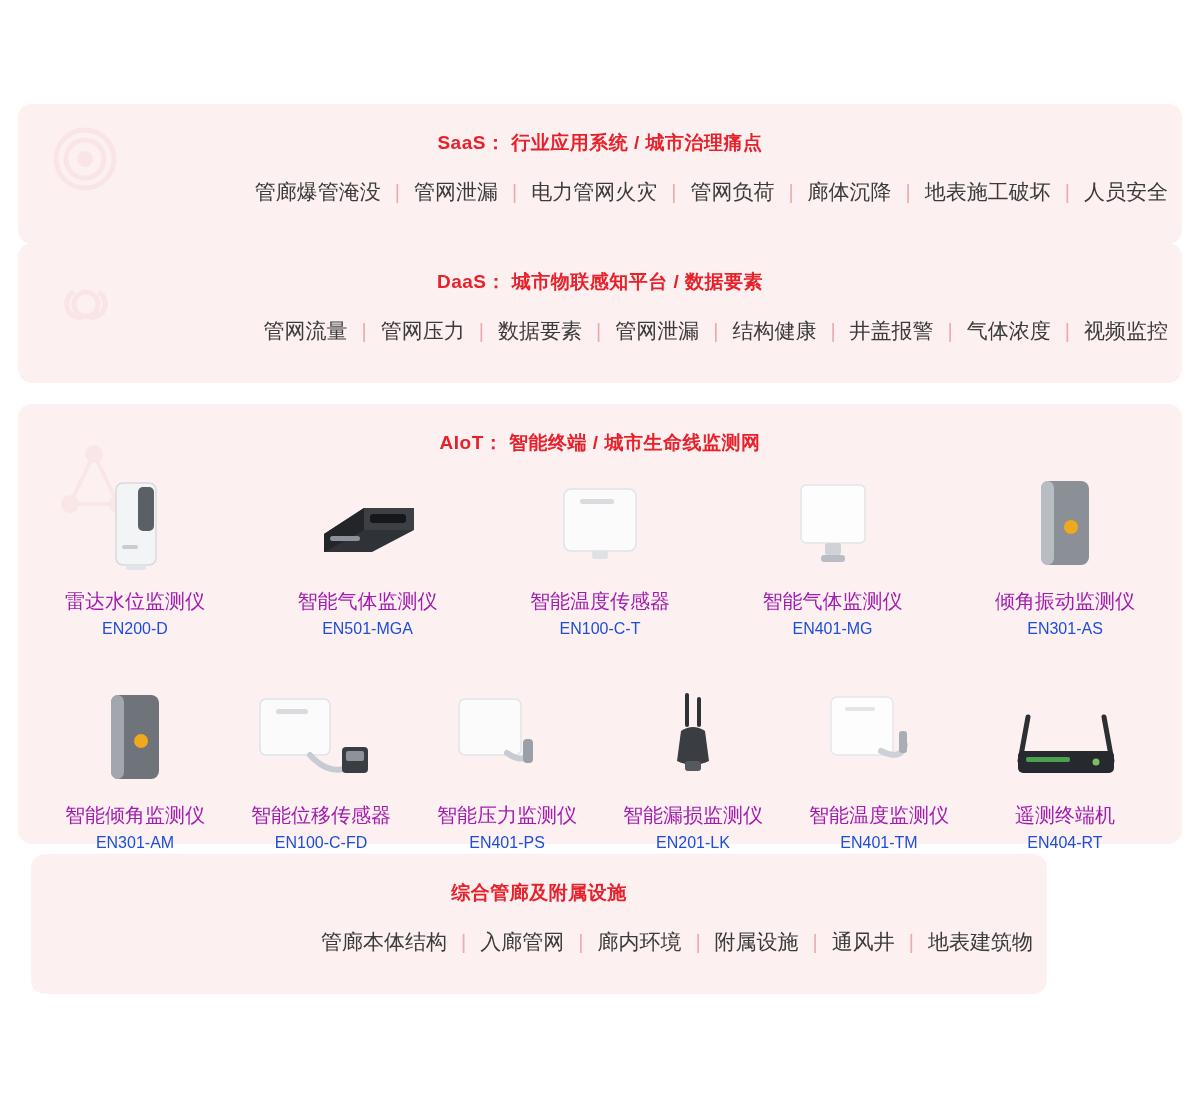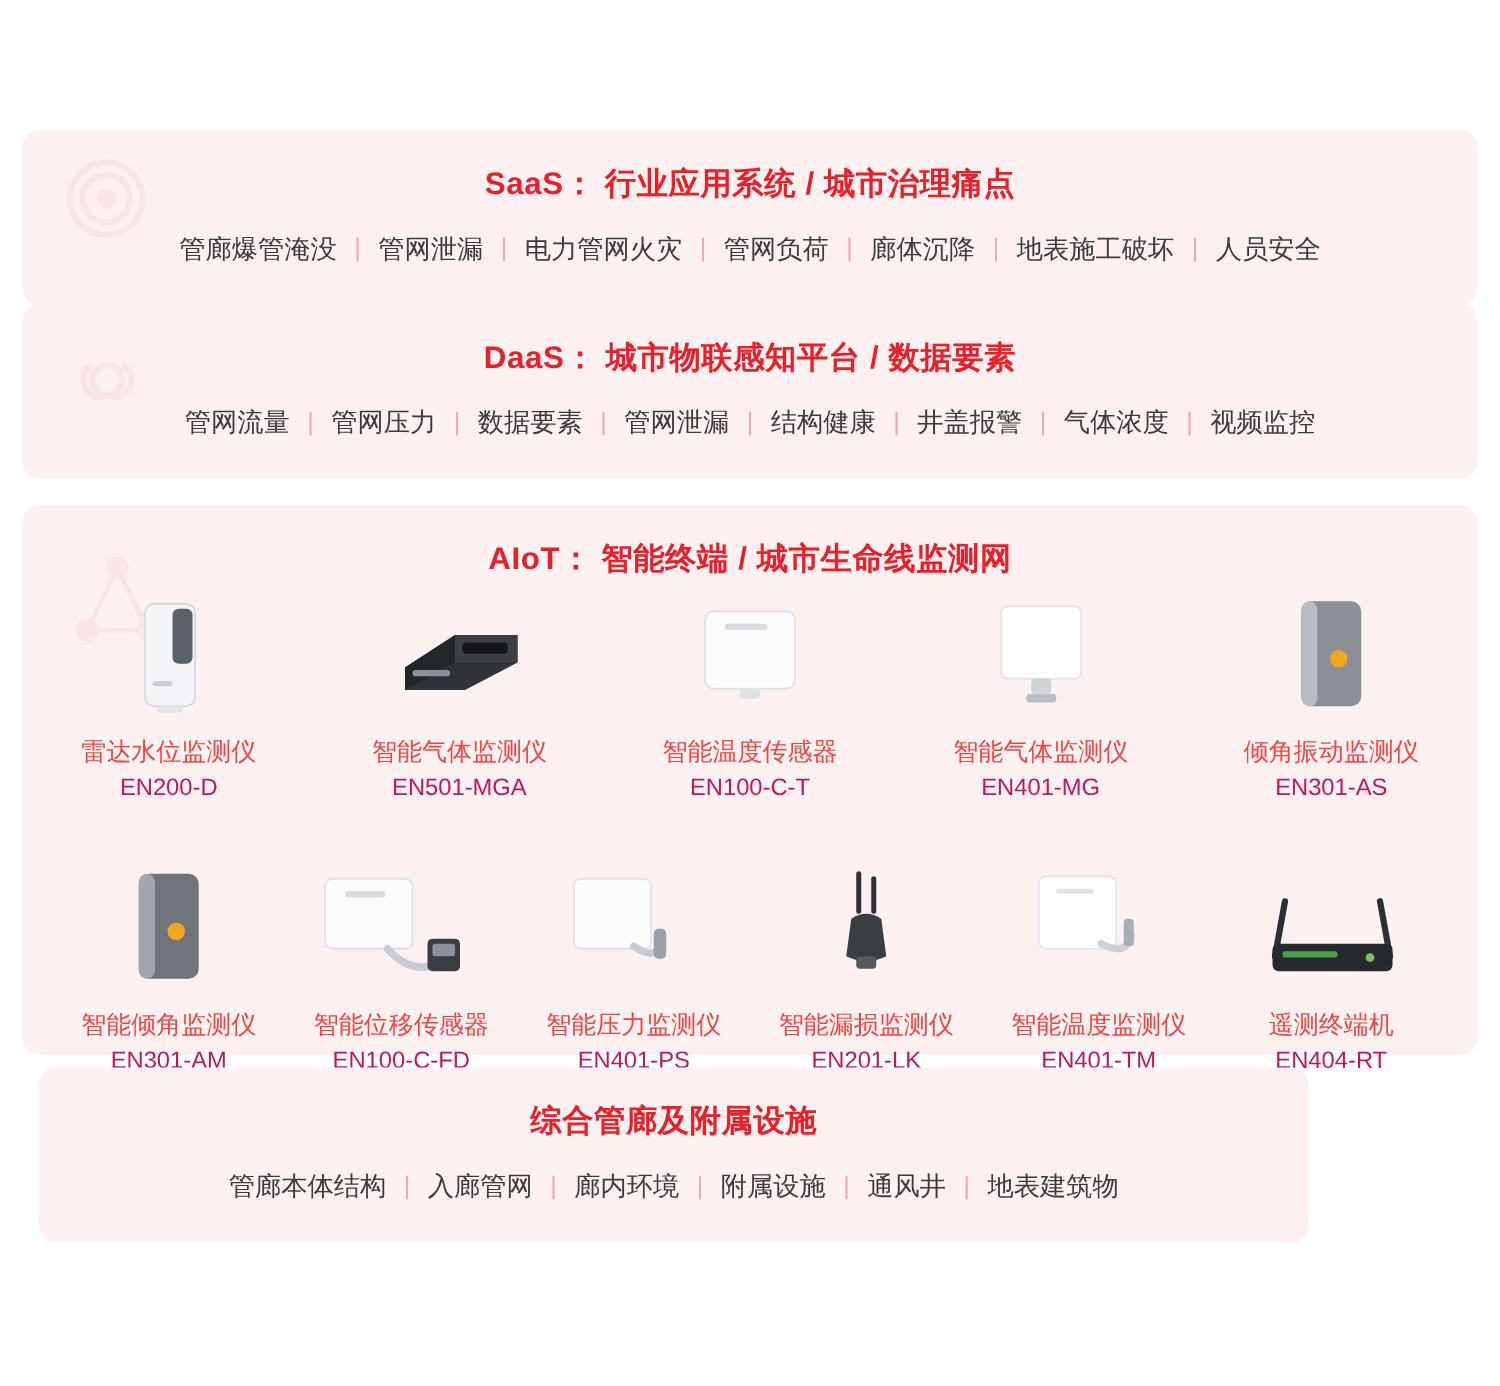--- a/index.html
+++ b/index.html
@@ -27,30 +27,30 @@
     border-radius: 14px;
     overflow: hidden;
   }
   .band.saas   { left: 18px;  top: 104px; width: 1164px; height: 140px; }
   .band.daas   { left: 18px;  top: 243px; width: 1164px; height: 140px; }
   .band.aiot   { left: 18px;  top: 404px; width: 1164px; height: 440px; }
   .band.infra  { left: 31px;  top: 854px; width: 1016px; height: 140px; }
 
   .band-title {
     text-align: center;
-    font-size: 25px;
+    font-size: 19px;
     font-weight: bold;
     color: #e8202a;
     letter-spacing: 0.5px;
     margin-top: 26px;
   }
 
   .chip-row {
     display: flex;
-    justify-content: center;
+    justify-content: flex-end;
     align-items: center;
     margin-top: 22px;
     flex-wrap: nowrap;
   }
   .chip {
     font-size: 21px;
     color: #3b3b3b;
     padding: 0 14px;
     white-space: nowrap;
   }
@@ -91,28 +91,28 @@
   }
   .device-art {
     height: 110px;
     width: 160px;
     display: flex;
     align-items: center;
     justify-content: center;
   }
   .device-name {
     font-size: 20px;
-    color: #ef4444;
+    color: #a21caf;
     margin-top: 8px;
     text-align: left;
     white-space: nowrap;
   }
   .device-model {
-    font-size: 19px;
-    color: #be185d;
+    font-size: 16px;
+    color: #1d4ed8;
     margin-top: 5px;
     text-align: center;
     white-space: nowrap;
   }
 </style>
 </head>
 <body>
 
 <div class="page">
 

